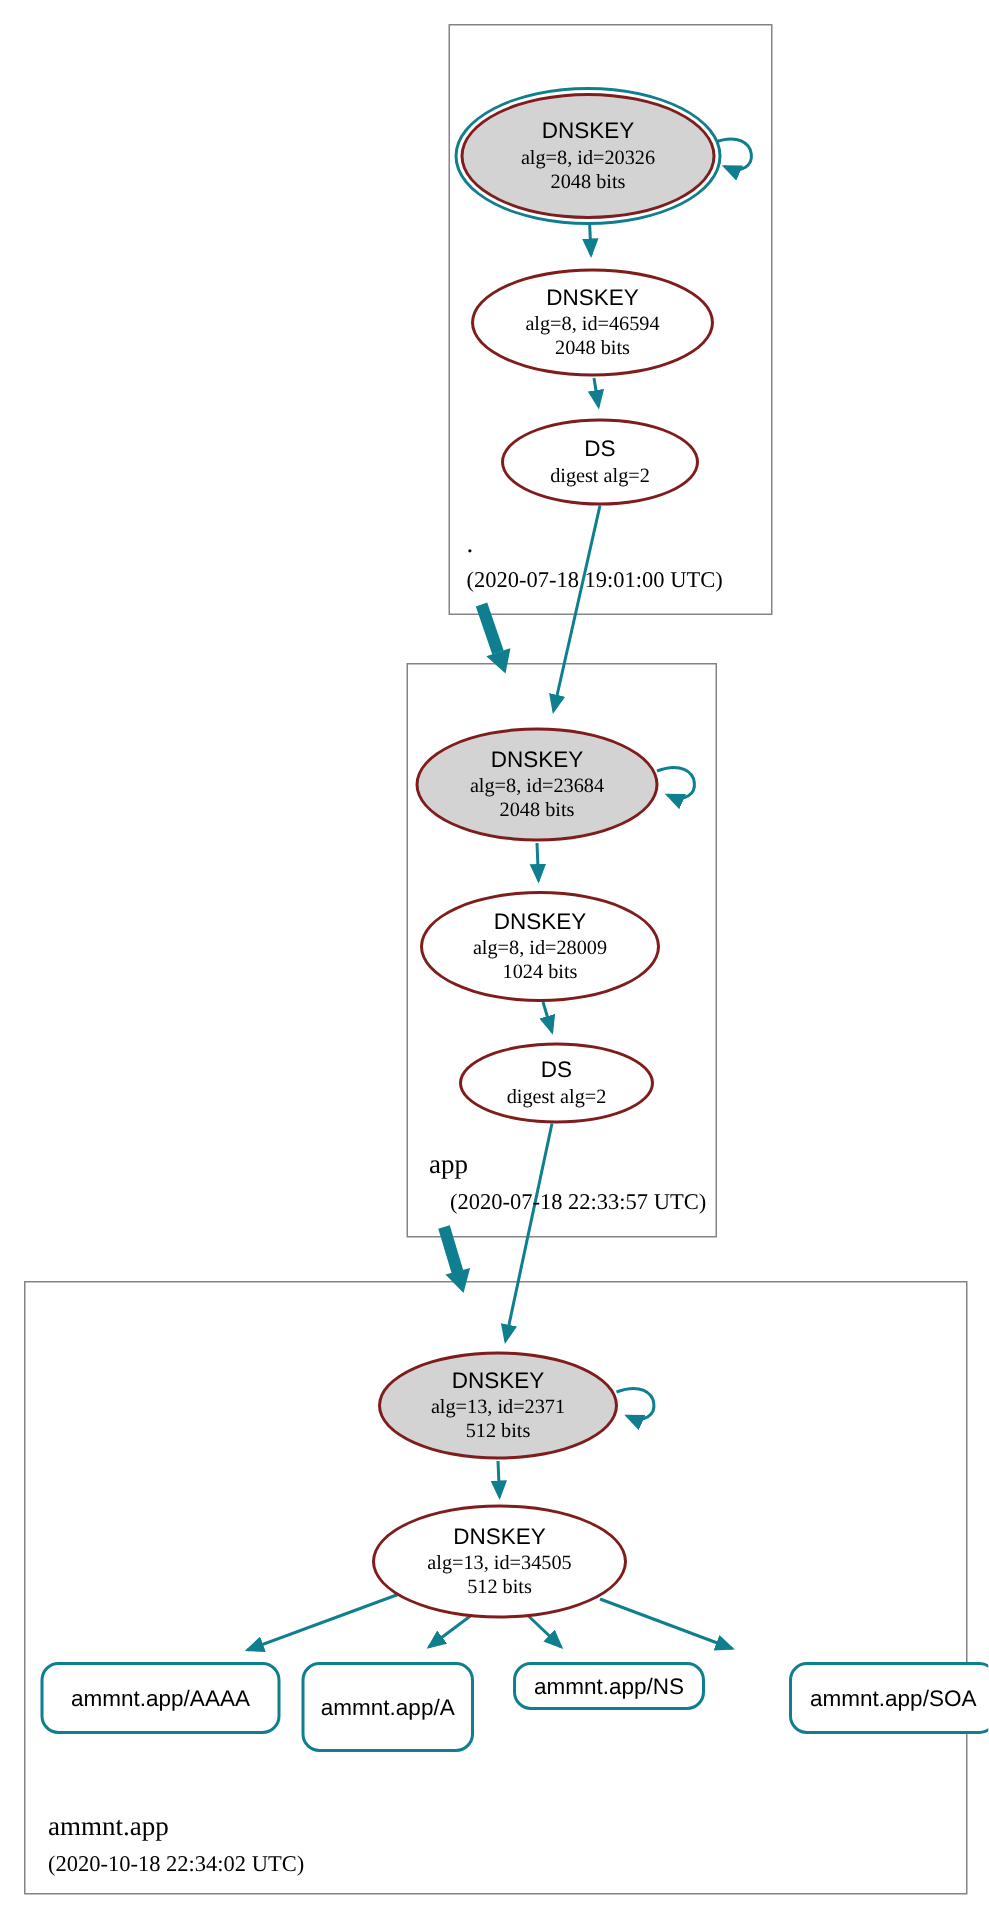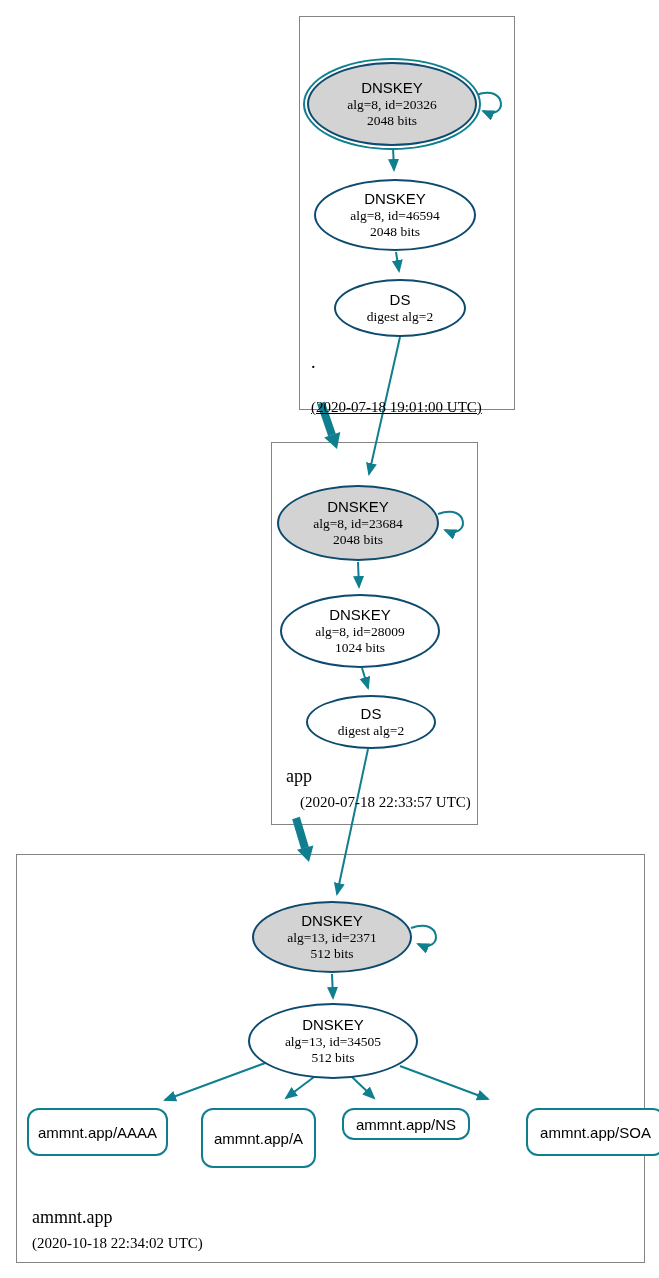--- a/index.html
+++ b/index.html
@@ -2,21 +2,21 @@
 <html><head>
 <meta charset="utf-8">
 <style>
   html,body{margin:0;padding:0;background:#ffffff;}
   .canvas{position:relative;width:659px;height:1278px;background:#ffffff;
           font-family:"Liberation Sans",sans-serif;overflow:hidden;}
   .zone-box{position:absolute;border:1px solid #848484;background:transparent;z-index:1;}
   .edges{position:absolute;left:0;top:0;z-index:2;}
   .node{position:absolute;z-index:3;display:flex;flex-direction:column;align-items:center;
         justify-content:center;text-align:center;box-sizing:border-box;}
-  .ellipse{border:2px solid #0c4a6e;border-radius:50%;background:#ffffff;}
+  .ellipse{border:2px solid #7f1d1d;border-radius:50%;background:#ffffff;}
   .ksk{background:#d3d3d3;}
   .anchor{box-shadow:0 0 0 2px #ffffff,0 0 0 4px #0f7f8f;}
   .node-title{font-family:"Liberation Sans",sans-serif;font-size:15px;color:#000;line-height:18px;}
   .node-detail{font-family:"Liberation Serif",serif;font-size:13.5px;color:#000;line-height:16px;}
   .rrset{border:2px solid #0f7f8f;border-radius:12px;background:#ffffff;
          font-size:15px;color:#000;}
   .zone-name{position:absolute;z-index:4;font-family:"Liberation Serif",serif;
              font-size:18px;color:#000;}
   .zone-ts{position:absolute;z-index:4;font-family:"Liberation Serif",serif;
            font-size:15px;color:#000;}
@@ -67,21 +67,21 @@
   <div class="node ellipse" style="left:314px;top:179px;width:162px;height:72px;">
     <span class="node-title">DNSKEY</span>
     <span class="node-detail">alg=8, id=46594</span>
     <span class="node-detail">2048 bits</span>
   </div>
   <div class="node ellipse" style="left:334px;top:279px;width:132px;height:58px;">
     <span class="node-title">DS</span>
     <span class="node-detail">digest alg=2</span>
   </div>
   <div class="zone-name" style="left:311px;top:352px;">.</div>
-  <div class="zone-ts" style="left:311px;top:399px;text-decoration:underline;">(2020-07-18 19:01:00 UTC)</div>
+  <div class="zone-ts" style="left:311px;top:379px;">(2020-07-18 19:01:00 UTC)</div>
 
   <div class="node ellipse ksk" style="left:277px;top:485px;width:162px;height:76px;">
     <span class="node-title">DNSKEY</span>
     <span class="node-detail">alg=8, id=23684</span>
     <span class="node-detail">2048 bits</span>
   </div>
   <div class="node ellipse" style="left:280px;top:594px;width:160px;height:74px;">
     <span class="node-title">DNSKEY</span>
     <span class="node-detail">alg=8, id=28009</span>
     <span class="node-detail">1024 bits</span>
@@ -97,21 +97,21 @@
     <span class="node-title">DNSKEY</span>
     <span class="node-detail">alg=13, id=2371</span>
     <span class="node-detail">512 bits</span>
   </div>
   <div class="node ellipse" style="left:248px;top:1003px;width:170px;height:76px;">
     <span class="node-title">DNSKEY</span>
     <span class="node-detail">alg=13, id=34505</span>
     <span class="node-detail">512 bits</span>
   </div>
 
-  <div class="node rrset" style="left:27px;top:1108px;width:141px;height:48px;">
+  <div class="node rrset" style="left:27px;top:1108px;width:160px;height:48px;">
     <span>ammnt.app/AAAA</span>
   </div>
   <div class="node rrset" style="left:201px;top:1108px;width:115px;height:60px;">
     <span>ammnt.app/A</span>
   </div>
   <div class="node rrset" style="left:342px;top:1108px;width:128px;height:32px;">
     <span>ammnt.app/NS</span>
   </div>
   <div class="node rrset" style="left:493px;top:1108px;width:139px;height:48px;margin-left:33px;">
     <span>ammnt.app/SOA</span>

